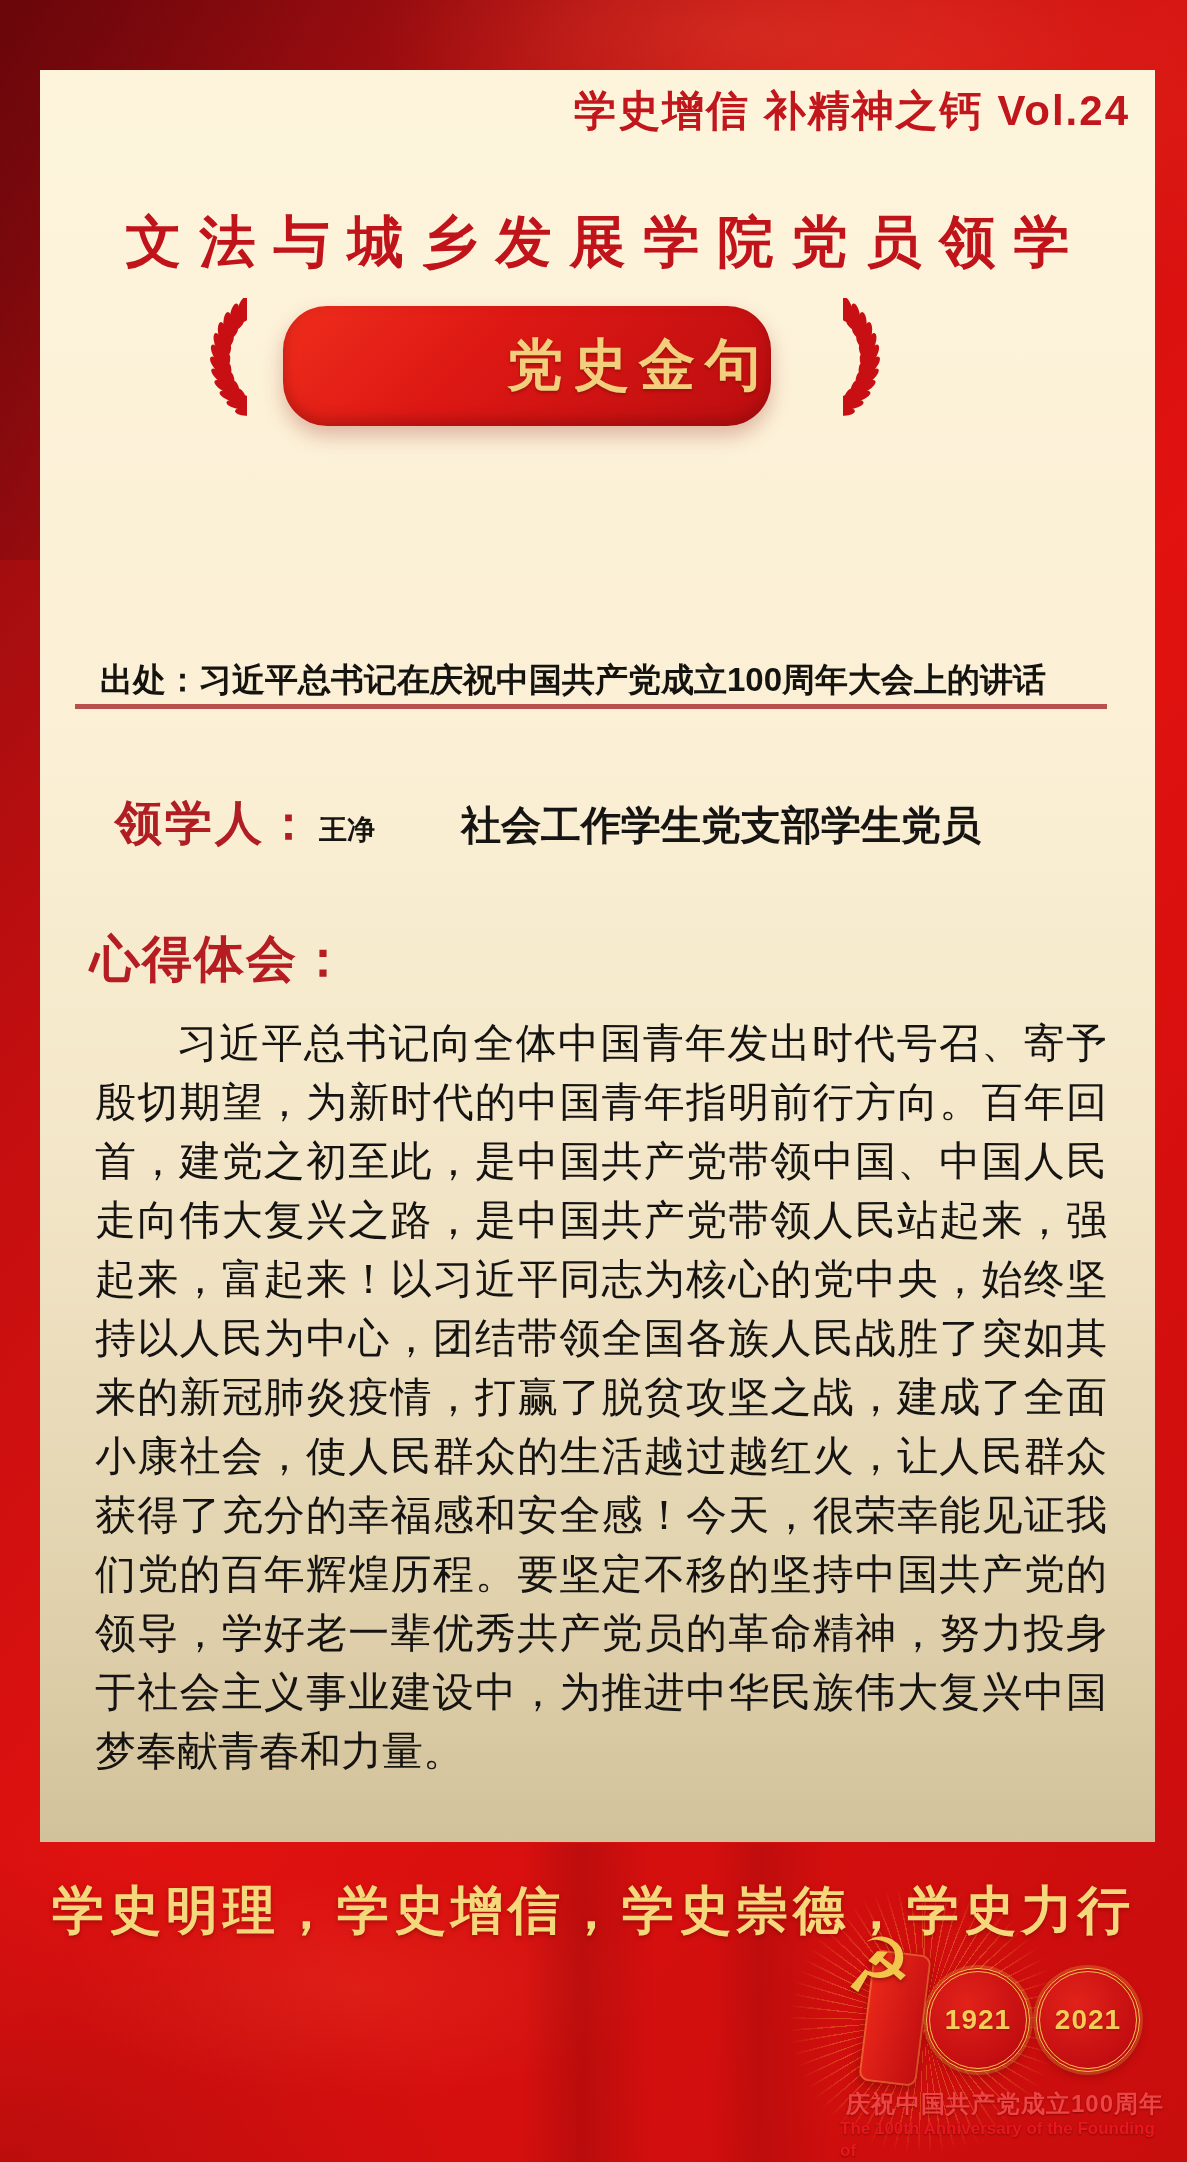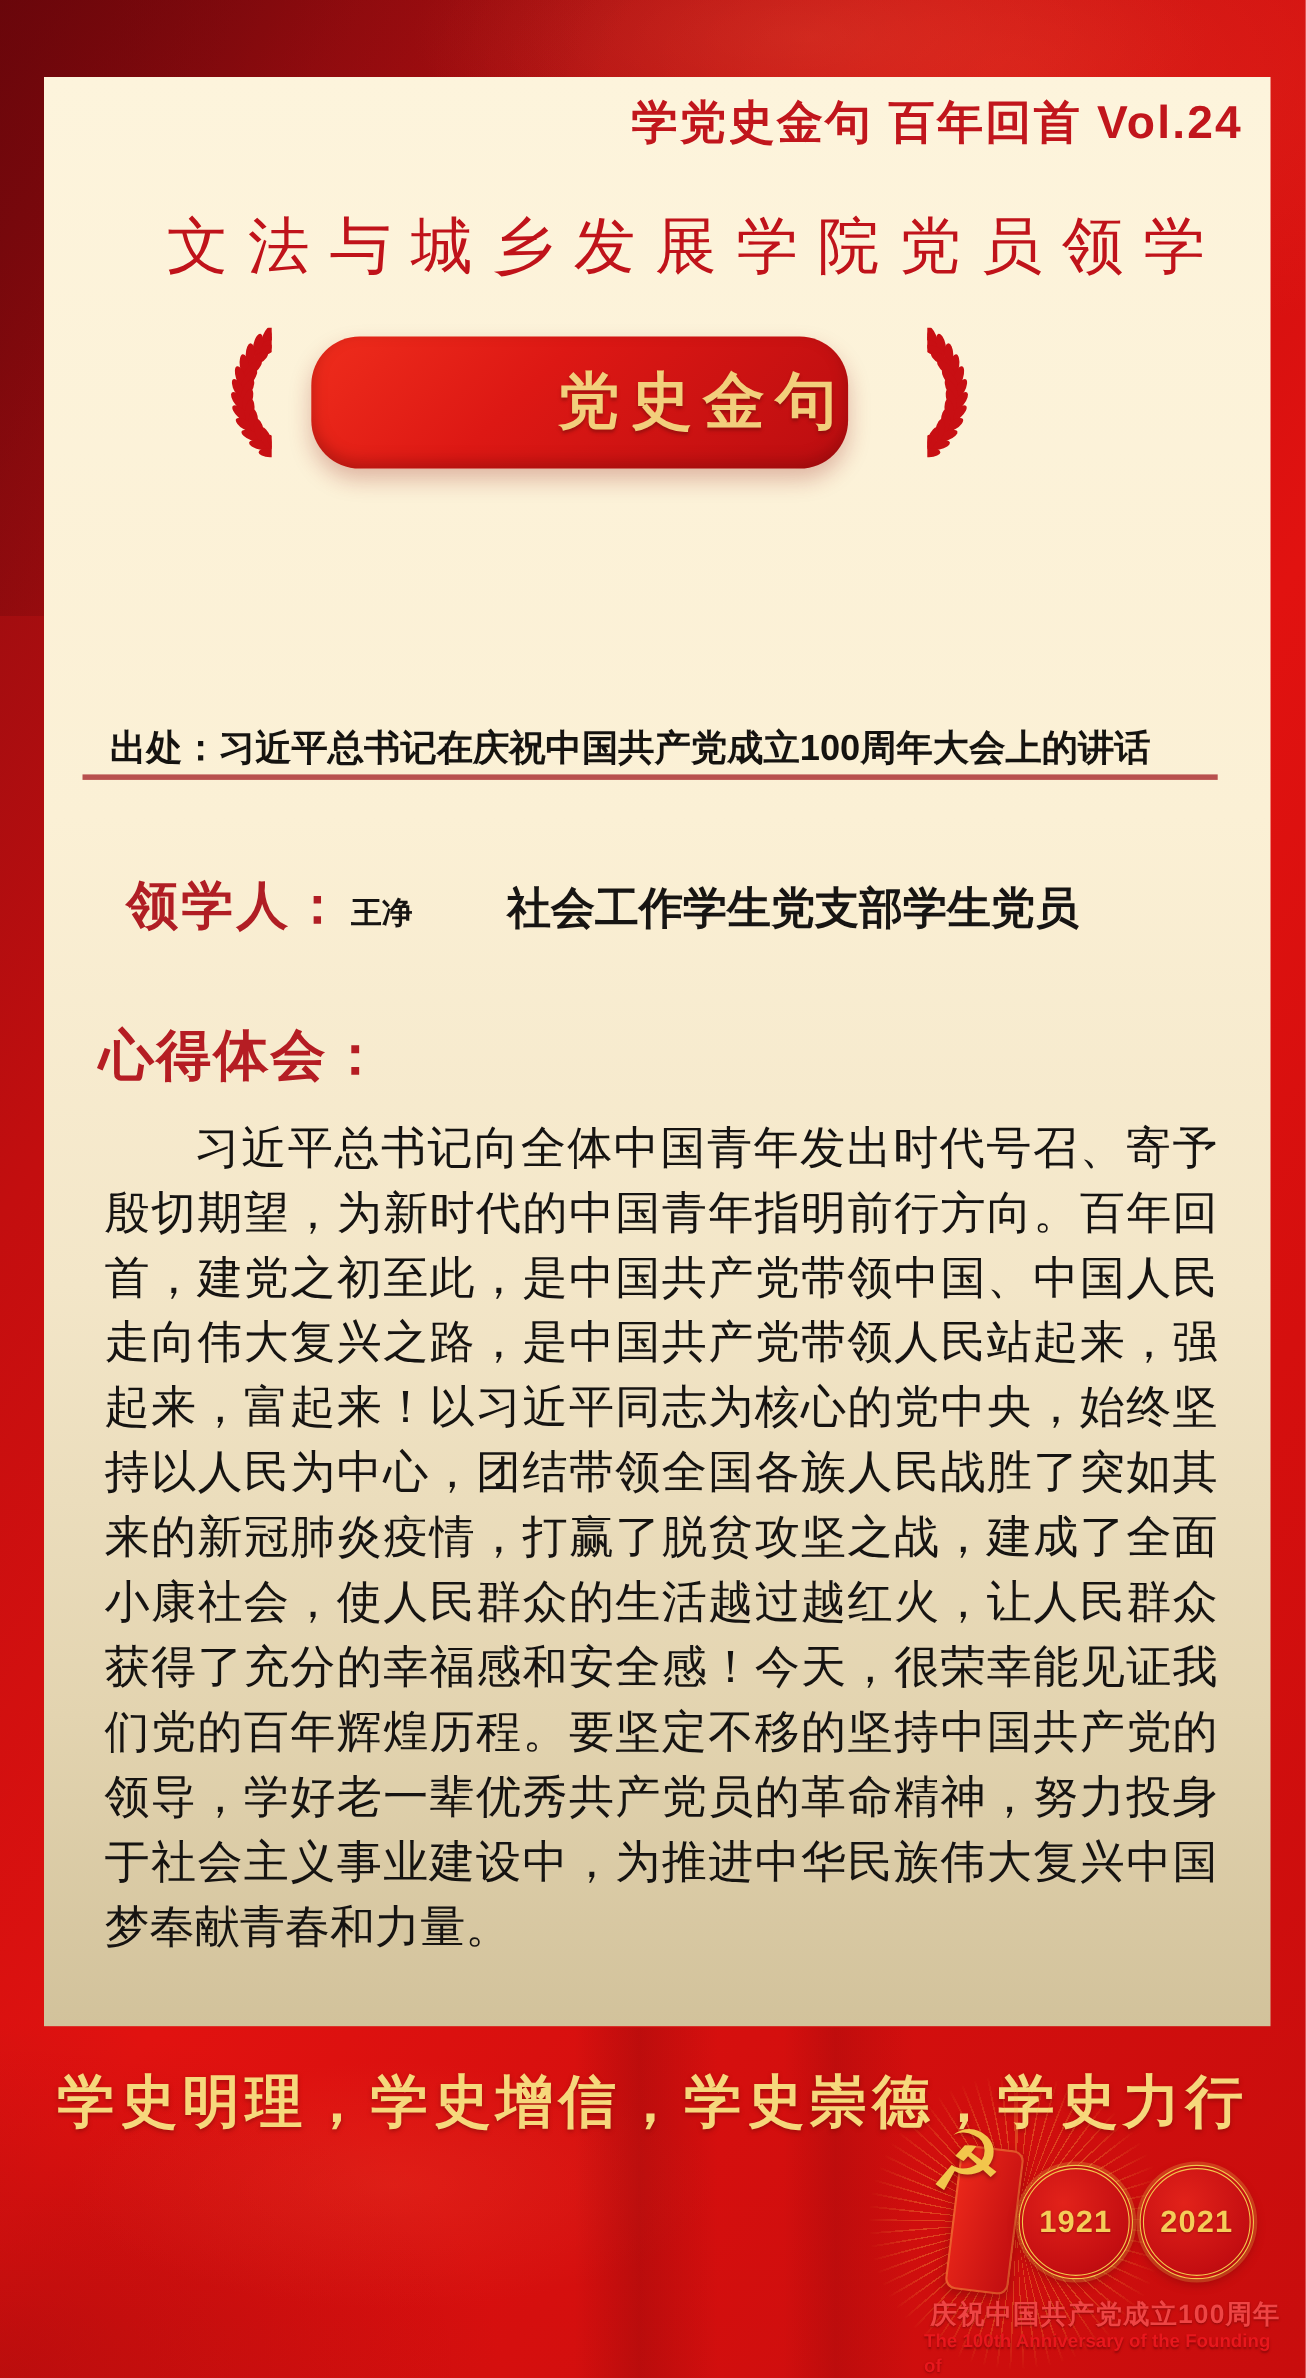--- a/index.html
+++ b/index.html
@@ -23,22 +23,22 @@
   
   .card{
     position:absolute;left:40px;top:70px;width:1115px;height:1772px;
     background:linear-gradient(180deg,#fdf4dc 0%,#fbf0d5 38%,#f3e6c8 62%,#e3d4b0 84%,#d2c29b 100%);
   }
   .issue{
     position:absolute;top:13px;right:25px;
     font-size:42px;font-weight:bold;color:#c1161c;letter-spacing:2px;white-space:nowrap;
   }
   .title{
-    position:absolute;top:117px;left:0;width:100%;text-align:center;
-    font-size:56px;font-weight:normal;color:#c0131a;letter-spacing:18px;text-indent:18px;white-space:nowrap;padding-left:26px;
+    position:absolute;top:135px;left:0;width:100%;text-align:center;
+    font-size:56px;font-weight:bold;color:#c0131a;letter-spacing:18px;text-indent:18px;white-space:nowrap;
   }
   .banner-row{position:absolute;top:228px;left:0;width:100%;height:120px;}
   .laurel{position:absolute;top:0;width:44px;height:120px;color:#c80f13;}
   .laurel.left{left:163px;}
   .laurel.right{left:803px;transform:scaleX(-1);}
   .banner{
     position:absolute;left:243px;top:8px;width:488px;height:120px;border-radius:44px;
     background:linear-gradient(135deg,#ef2d1c 0%,#dd1814 40%,#bb0d10 100%);
     box-shadow:0 10px 20px rgba(150,25,20,.28), inset 0 -6px 14px rgba(90,5,6,.35);
     display:flex;align-items:center;justify-content:flex-end;
@@ -117,21 +117,21 @@
     text-shadow:0 1px 2px rgba(60,2,3,.45);
   }
 </style>
 </head>
 <body>
 
 <div class="sheen sheen-top"></div>
 <div class="sheen sheen-bottom"></div>
 
 <div class="card">
-  <div class="issue">学党史金句 百年回首 Vol.24</div>
+  <div class="issue">学史增信 补精神之钙 Vol.24</div>
   <div class="title">文法与城乡发展学院党员领学</div>
 
   <div class="banner-row">
     <svg class="laurel left" viewBox="0 0 44 120" aria-hidden="true">
       <defs>
         <g id="lp" fill="currentColor">
           <ellipse cx="-4" cy="-4" rx="4.2" ry="10.5" transform="rotate(-28 -4 -4)"></ellipse>
           <ellipse cx="4" cy="-4" rx="4.2" ry="10.5" transform="rotate(28 4 -4)"></ellipse>
         </g>
       </defs>

